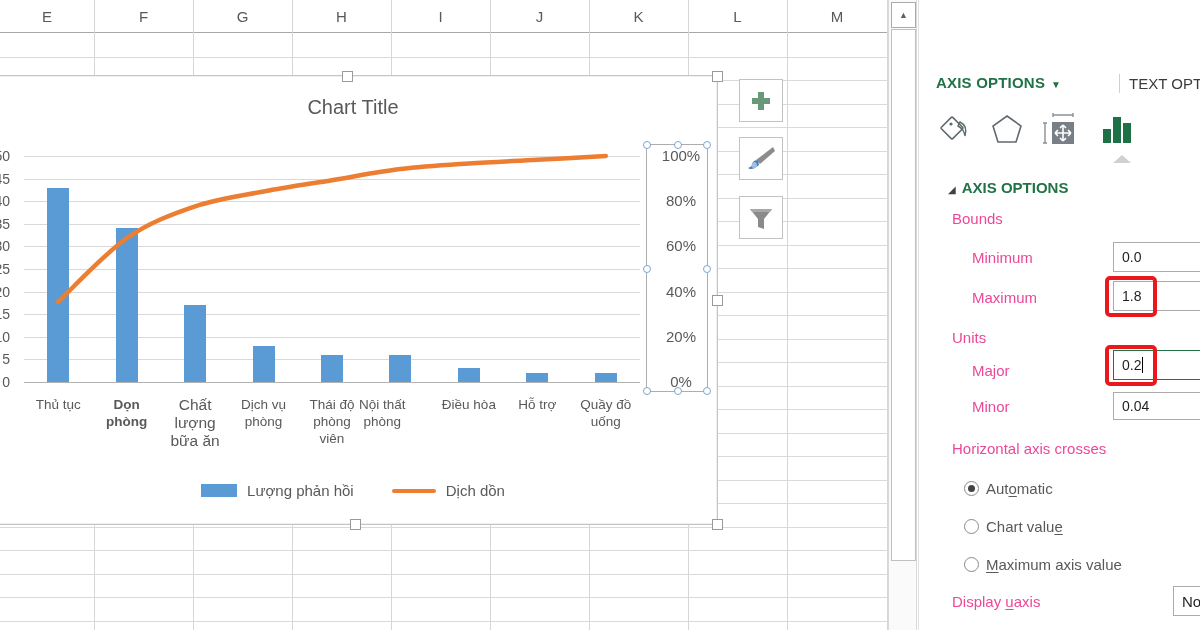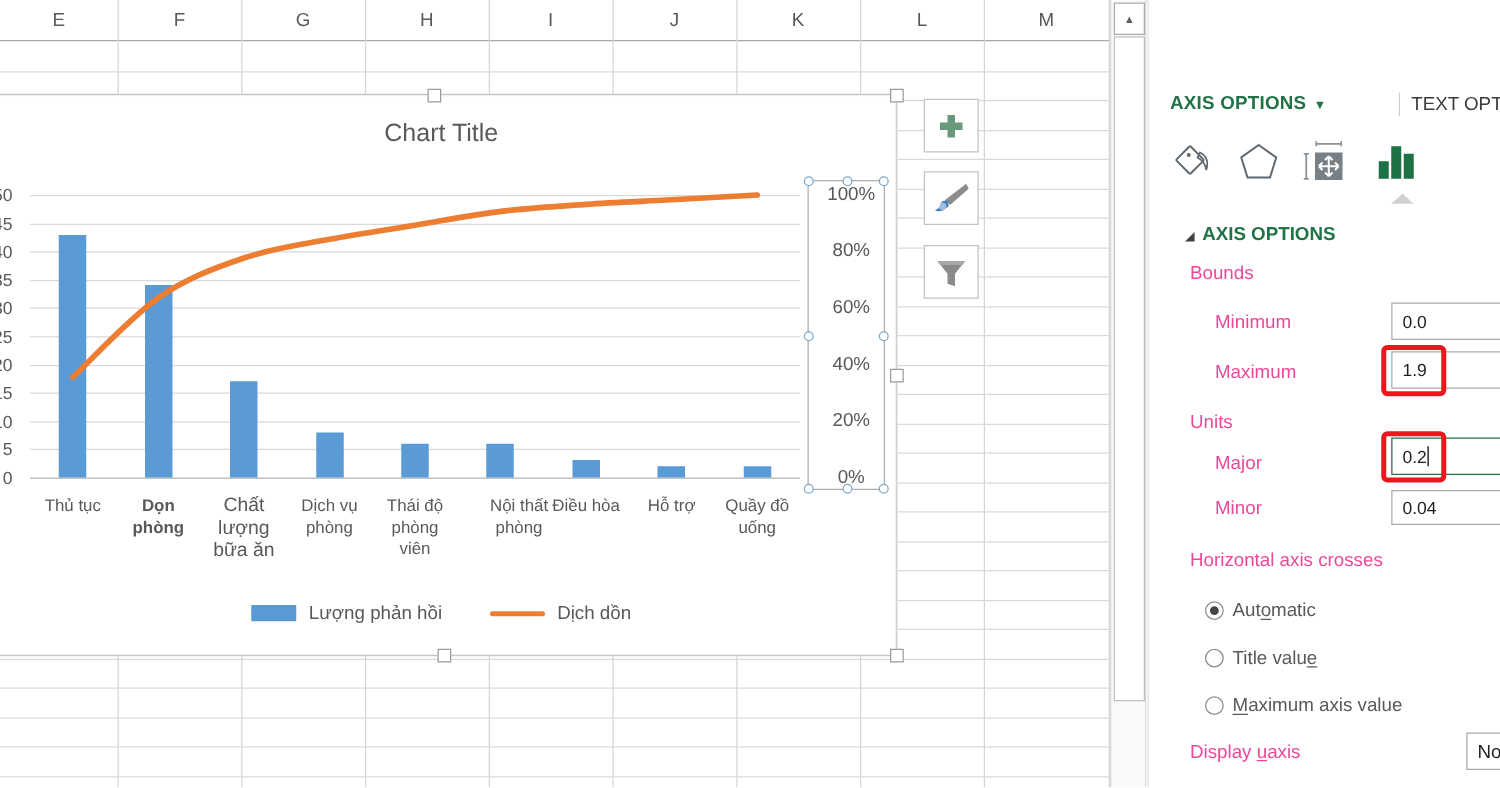--- a/index.html
+++ b/index.html
@@ -196,21 +196,21 @@
       </div>
       <div class="cat-label" style="left: 240.333px; width: 68.4444px; top: 320px;">
         <div>Dịch vụ</div>
         <div>phòng</div>
       </div>
       <div class="cat-label" style="left: 308.778px; width: 68.4444px; top: 320px;">
         <div>Thái độ</div>
         <div>phòng</div>
         <div>viên</div>
       </div>
-      <div class="cat-label" style="left: 392px; width: 68.4444px; top: 320px;">
+      <div class="cat-label" style="left: 359px; width: 68.4444px; top: 320px;">
         <div>Nội thất</div>
         <div>phòng</div>
       </div>
       <div class="cat-label" style="left: 445.667px; width: 68.4444px; top: 320px;">
         <div>Điều hòa</div>
       </div>
       <div class="cat-label" style="left: 514.111px; width: 68.4444px; top: 320px;">
         <div>Hỗ trợ</div>
       </div>
       <div class="cat-label" style="left: 582.556px; width: 68.4444px; top: 320px;">
@@ -306,21 +306,21 @@
 
   <div class="p-label" style="left:33px;top:210px">Bounds</div>
 
   <div class="p-label" style="left:53px;top:249px">Minimum</div>
   <div class="p-input wide" style="top:242px">
       <span>0.0</span>
     </div>
 
   <div class="p-label" style="left:53px;top:289px">Maximum</div>
   <div class="p-input wide" style="top:281px">
-      <span>1.9</span>
+      <span>1.8</span>
     </div>
   <div class="red-box" style="top:276px"></div>
 
   <div class="p-label" style="left:33px;top:329px">Units</div>
 
   <div class="p-label" style="left:53px;top:362px">Major</div>
   <div class="p-input wide focused" style="top:350px">
       <span>0.2</span>
       <span class="caret-bar"></span>
     </div>
@@ -330,21 +330,21 @@
   <div class="p-input" style="top:392px;width:106px;height:28px">
       <span>0.04</span>
     </div>
 
   <div class="p-label" style="left:33px;top:440px">Horizontal axis crosses</div>
 
   <div class="radio checked" style="top:481px"></div>
   <div class="radio-label" style="top:480px"><span>Aut</span><span class="accel">o</span><span>matic</span></div>
 
   <div class="radio" style="top:519px"></div>
-  <div class="radio-label" style="top:518px"><span>Title valu</span><span class="accel">e</span><span></span></div>
+  <div class="radio-label" style="top:518px"><span>Chart valu</span><span class="accel">e</span><span></span></div>
 
   <div class="radio" style="top:557px"></div>
   <div class="radio-label" style="top:556px"><span></span><span class="accel">M</span><span>aximum axis value</span></div>
 
   <div class="p-label" style="left:33px;top:593px"><span>Display </span><span class="accel">u</span><span>axis</span></div>
   <div class="dropdown" style="top:586px">
       <span>No</span>
     </div>
 </div>
 

